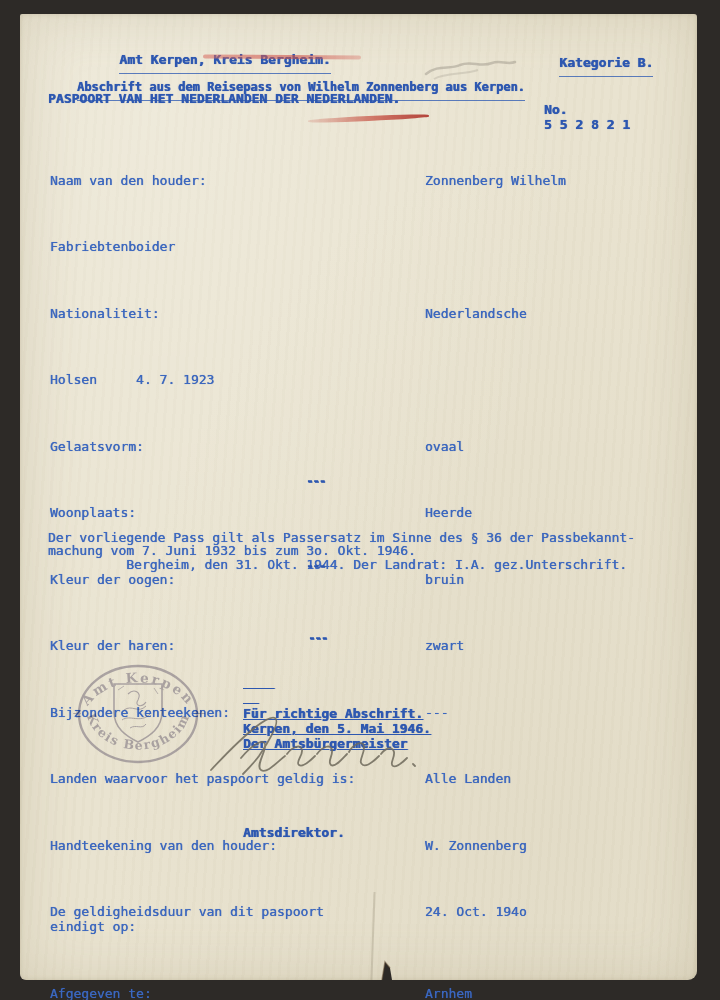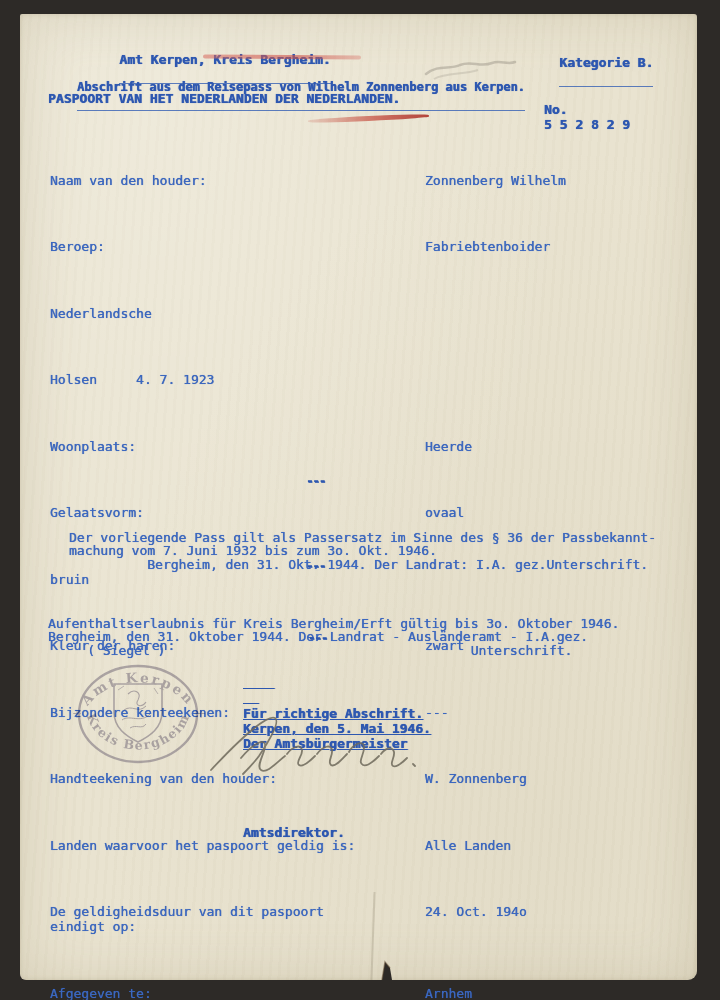--- a/index.html
+++ b/index.html
@@ -20,21 +20,21 @@
   }
   .abs{position:absolute;}
   .ink{
     color:#3b67bf;font-size:13px;line-height:14.9px;white-space:pre;
     text-shadow:0 0 .7px rgba(59,103,191,.8), .4px .4px .4px rgba(40,80,160,.45);
   }
   .ink-bold{
     color:#2d57b0;font-weight:bold;
     text-shadow:.6px 0 0 rgba(45,87,176,.85), 0 0 1px rgba(45,87,176,.55);
   }
-  .u{border-bottom:1.7px solid rgba(52,95,180,.8);padding-bottom:16px;}
+  .u{border-bottom:1.7px solid rgba(52,95,180,.8);padding-bottom:6px;}
   .title{font-size:12px;}
   .row{display:flex;line-height:14.9px;margin-bottom:6.9px;}
   .row .lbl{flex:0 0 375px;white-space:pre;}
   .row .val{white-space:pre;}
   .sep{font-weight:bold;letter-spacing:-1.5px;color:#2d57b0;
        text-shadow:.6px .8px 0 rgba(45,87,176,.85);}
   .para{line-height:13.6px;}
   .red-underline{
     left:183px;top:41px;width:158px;height:3.5px;border-radius:2px;
     background:linear-gradient(to right, rgba(216,106,95,.55), rgba(205,80,70,.6) 60%, rgba(216,106,95,.35));
@@ -70,108 +70,106 @@
   </svg>
 
   <div class="abs ink ink-bold title" style="left:28px;top:51px;text-align:center;">
     <span class="u">Abschrift aus dem Reisepass von Wilhelm Zonnenberg aus Kerpen.</span>
   </div>
 
   <div class="abs" style="left:28px;top:74px;width:640px;">
     <span class="ink ink-bold">PASPOORT VAN HET NEDERLANDEN DER NEDERLANDEN.</span>
     <span class="ink ink-bold abs" style="left:449px;top:0;">
       <span>No.</span>
-      <span>5 5 2 8 2 9</span>
+      <span>5 5 2 8 2 1</span>
     </span>
   </div>
 
   <div class="abs red-strike"></div>
 
   <div class="abs ink" style="left:30px;top:100px;width:630px;">
     
   
       <div class="row">
         <span class="lbl">Naam van den houder:</span>
         <span class="val">Zonnenberg Wilhelm</span>
       </div>
     
       <div class="row">
-        <span class="lbl">Beroep:</span>
         <span class="val">Fabriebtenboider</span>
       </div>
     
       <div class="row">
+        <span class="lbl">Nationaliteit:</span>
         <span class="val">Nederlandsche</span>
       </div>
     
       <div class="row">
         <span class="val">Holsen     4. 7. 1923</span>
+      </div>
+    
+      <div class="row">
+        <span class="lbl">Gelaatsvorm:</span>
+        <span class="val">ovaal</span>
       </div>
     
       <div class="row">
         <span class="lbl">Woonplaats:</span>
         <span class="val">Heerde</span>
       </div>
     
       <div class="row">
-        <span class="lbl">Gelaatsvorm:</span>
-        <span class="val">ovaal</span>
-      </div>
-    
-      <div class="row">
+        <span class="lbl">Kleur der oogen:</span>
         <span class="val">bruin</span>
       </div>
     
       <div class="row">
         <span class="lbl">Kleur der haren:</span>
         <span class="val">zwart</span>
       </div>
     
       <div class="row">
         <span class="lbl">Bijzondere kenteekenen:</span>
         <span class="val">---</span>
       </div>
     
       <div class="row">
+        <span class="lbl">Landen waarvoor het paspoort geldig is:</span>
+        <span class="val">Alle Landen</span>
+      </div>
+    
+      <div class="row">
         <span class="lbl">Handteekening van den houder:</span>
         <span class="val">W. Zonnenberg</span>
-      </div>
-    
-      <div class="row">
-        <span class="lbl">Landen waarvoor het paspoort geldig is:</span>
-        <span class="val">Alle Landen</span>
       </div>
     
       <div class="row">
         <span class="lbl">De geldigheidsduur van dit paspoort
 eindigt op:</span>
         <span class="val">24. Oct. 194o</span>
       </div>
     
       <div class="row">
         <span class="lbl">Afgegeven te:</span>
         <span class="val">Arnhem</span>
       </div>
     
       
     
       
     </div>
 
   <div class="abs ink sep" style="left:286px;top:460px;">---</div>
 
-  <div class="abs ink para" style="left:28px;top:476px;margin-left:21px;">
+  <div class="abs ink para" style="left:28px;top:476px;">
     
   <div>Der vorliegende Pass gilt als Passersatz im Sinne des § 36 der Passbekannt-</div><div>machung vom 7. Juni 1932 bis zum 3o. Okt. 1946.</div><div>          Bergheim, den 31. Okt. 1944. Der Landrat: I.A. gez.Unterschrift.</div></div>
 
   <div class="abs ink sep" style="left:286px;top:545px;">---</div>
 
-  <div class="abs ink para" style="left:28px;top:562px;">
-    
-  <div>Aufenthaltserlaubnis für Kreis Bergheim/Erft gültig bis 3o. Oktober 1946.</div><div>Bergheim, den 31. Oktober 1944. Der Landrat - Ausländeramt - I.A.gez.</div><div>     ( Siegel )                                       Unterschrift.</div></div>
 
   <div class="abs ink sep" style="left:288px;top:617px;">---</div>
 
   <svg class="abs seal-svg" style="left:30px;top:630px;opacity:.62;filter:blur(.35px);mix-blend-mode:multiply;" width="176" height="140" viewBox="0 0 176 140">
     <ellipse cx="88" cy="70" rx="59" ry="48" fill="none" stroke="#8f89a2" stroke-width="2.4"></ellipse>
     <path id="arcTop" d="M 30,86 A 56,46 0 1 1 146,86" fill="none"></path>
     <path id="arcBot" d="M 38,52 A 52,42 0 1 0 138,52" fill="none"></path>
     <text font-size="13.5" font-weight="bold" fill="#8f89a2" letter-spacing="2.5">
       <textPath href="#arcTop" startOffset="50%" text-anchor="middle">Amt Kerpen</textPath>
     </text>

